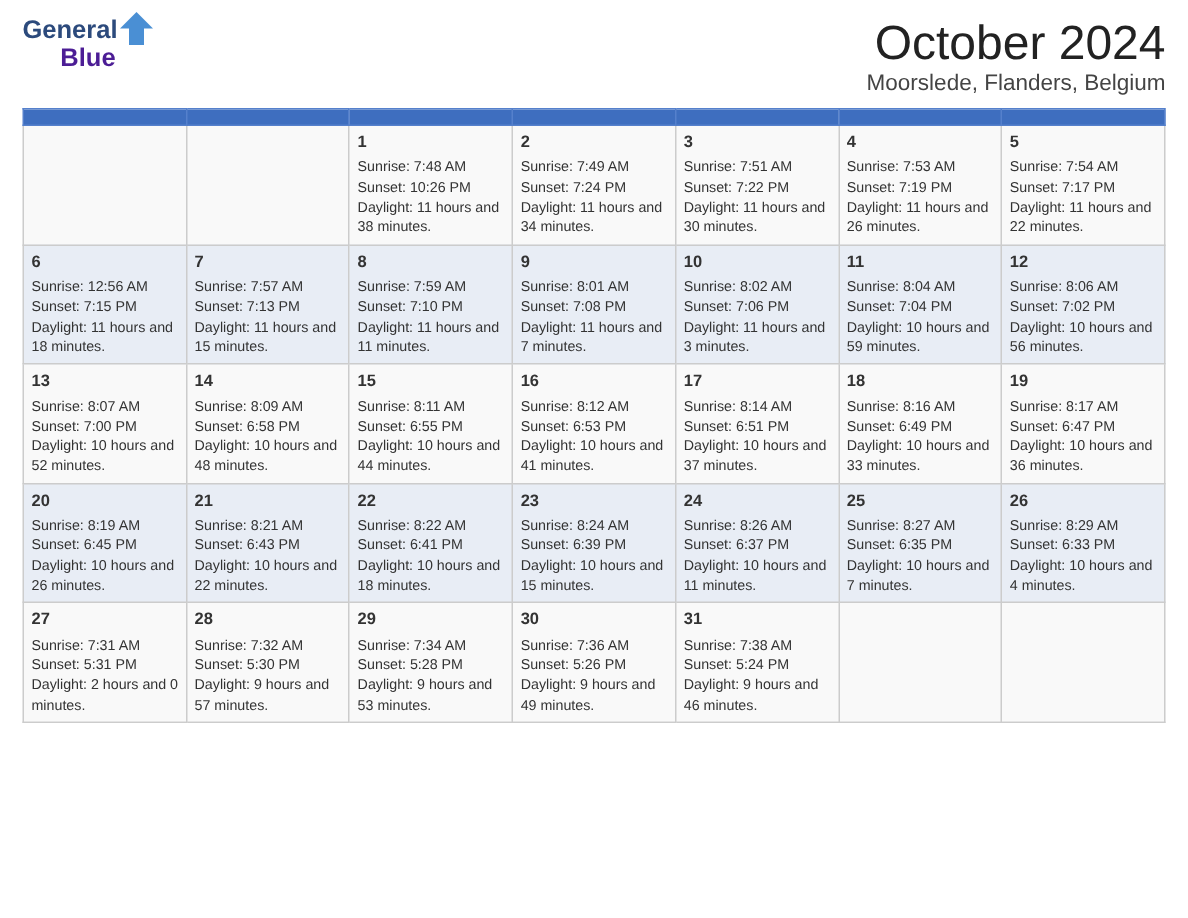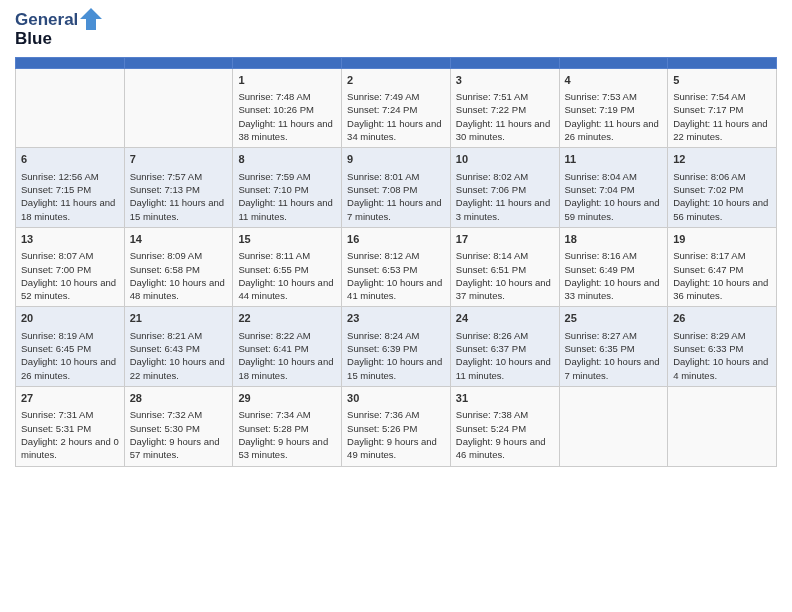--- a/index.html
+++ b/index.html
@@ -73,30 +73,34 @@
       display: block;
       margin-bottom: 2px;
     }
   </style>
 </head>
 <body>
 
 <div class="container">
   <div class="header">
     <div class="logo">
-  <div style="line-height:1.1;">
+  <div style="line-height:1.1;text-align:center;">
     <div style="display:flex;align-items:center;">
       <span style="font-size:17px;font-weight:bold;color:#2c4a7c;">General</span>
       <svg width="22" height="22" viewBox="0 0 22 22" style="margin-left:2px;margin-top:-2px;">
         <polygon points="0,11 11,0 22,11 16,11 16,22 6,22 6,11" fill="#4a8fd4"></polygon>
       </svg>
     </div>
-    <span style="font-size:17px;font-weight:bold;color:#0f172a;">Blue</span>
+    <span style="font-size:17px;font-weight:bold;color:#4c1d95;">Blue</span>
   </div>
 </div>
+    <div class="title-block">
+      <div class="month-title">October 2024</div>
+      <div class="location">Moorslede, Flanders, Belgium</div>
+    </div>
   </div>
 
   <table>
     <thead>
       <tr>
         <th></th>
         <th></th>
         <th></th>
         <th></th>
         <th></th>

